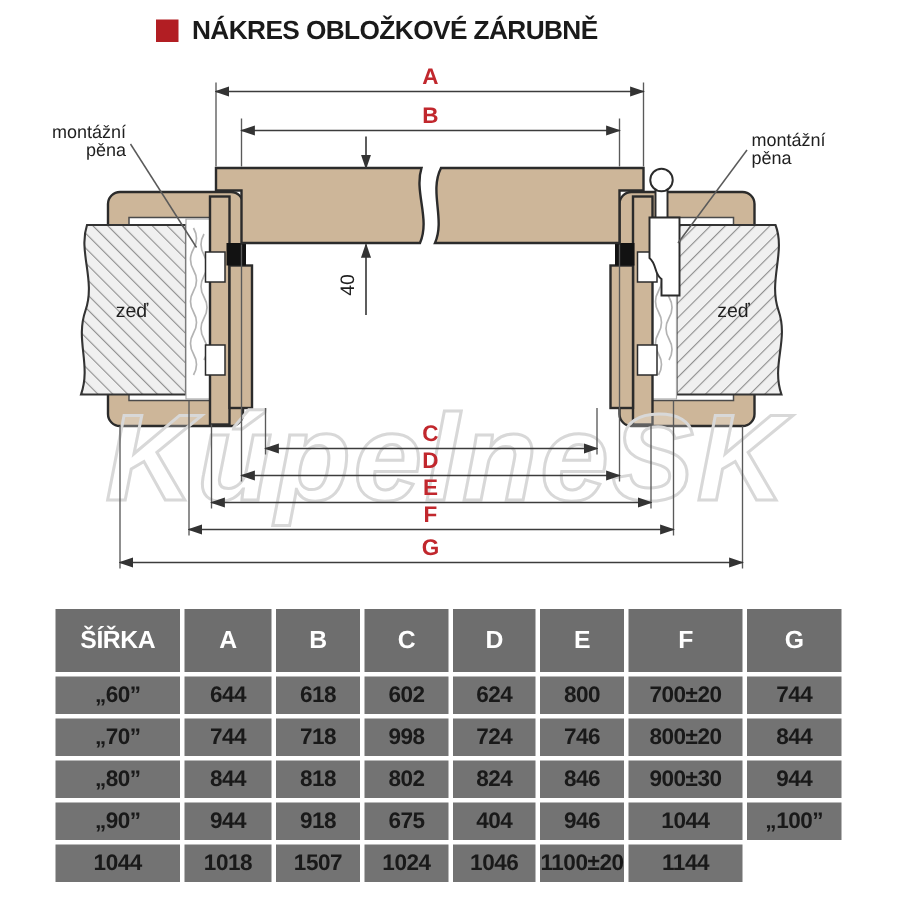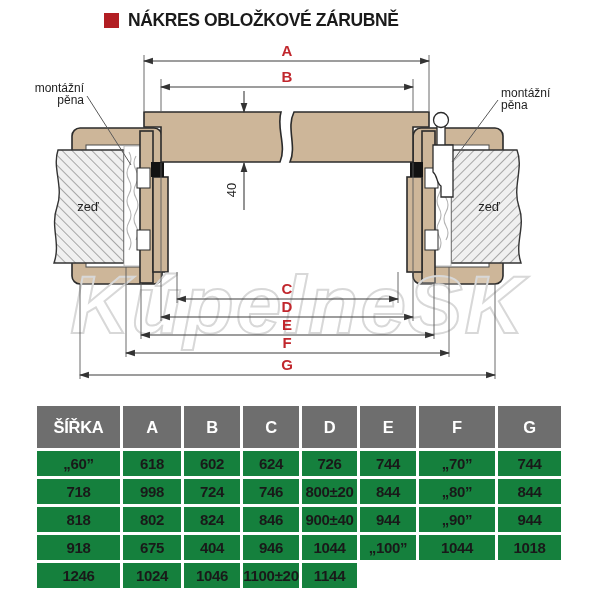--- a/index.html
+++ b/index.html
@@ -27,21 +27,21 @@
   .wallLbl{fill:#1f1f1f;font:13px "Liberation Sans",sans-serif;}
   .thick{fill:#1f1f1f;font:13px "Liberation Sans",sans-serif;}
   .wm{font:italic 700 82px "Liberation Sans",sans-serif;fill:#ffffff;fill-opacity:0.25;
       stroke:#d8d8d8;stroke-width:2;letter-spacing:2px;}
   
   #sizeTable{position:absolute;left:37px;top:406px;width:524px;display:grid;
      grid-template-columns:83px 58px 56px 56px 55px 56px 76px 63px;
      grid-template-rows:42px repeat(5,25px);gap:3px;}
   .hcell{background:#6e6e6e;color:#fff;display:flex;align-items:center;justify-content:center;
      font-size:16.5px;font-weight:700;letter-spacing:-0.3px;}
-  .cell{background:#15803d;color:#191919;display:flex;align-items:center;justify-content:center;
+  .cell{background:#737373;color:#191919;display:flex;align-items:center;justify-content:center;
      font-size:15px;font-weight:700;letter-spacing:-0.3px;}
 </style>
 </head>
 <body>
 
 <div id="page">
 
   <div id="title">
     <span class="sq"></span>
     <span class="txt">NÁKRES OBLOŽKOVÉ ZÁRUBNĚ</span>
@@ -153,55 +153,57 @@
     <div class="hcell">ŠÍŘKA</div>
     <div class="hcell">A</div>
     <div class="hcell">B</div>
     <div class="hcell">C</div>
     <div class="hcell">D</div>
     <div class="hcell">E</div>
     <div class="hcell">F</div>
     <div class="hcell">G</div>
 
     <div class="cell">„60”</div>
+    <div class="cell">644</div>
     <div class="cell">618</div>
     <div class="cell">602</div>
     <div class="cell">624</div>
-    <div class="cell">726</div>
+    <div class="cell">800</div>
+    <div class="cell">700±20</div>
     <div class="cell">744</div>
 
     <div class="cell">„70”</div>
     <div class="cell">744</div>
     <div class="cell">718</div>
     <div class="cell">998</div>
     <div class="cell">724</div>
     <div class="cell">746</div>
     <div class="cell">800±20</div>
     <div class="cell">844</div>
 
     <div class="cell">„80”</div>
     <div class="cell">844</div>
     <div class="cell">818</div>
     <div class="cell">802</div>
     <div class="cell">824</div>
     <div class="cell">846</div>
-    <div class="cell">900±40</div>
+    <div class="cell">900±30</div>
     <div class="cell">944</div>
 
     <div class="cell">„90”</div>
     <div class="cell">944</div>
     <div class="cell">918</div>
     <div class="cell">675</div>
     <div class="cell">404</div>
     <div class="cell">946</div>
     <div class="cell">1044</div>
 
     <div class="cell">„100”</div>
     <div class="cell">1044</div>
     <div class="cell">1018</div>
-    <div class="cell">1246</div>
+    <div class="cell">1507</div>
     <div class="cell">1024</div>
     <div class="cell">1046</div>
     <div class="cell">1100±20</div>
     <div class="cell">1144</div>
   </div>
 
 </div>
 
 </body></html>

